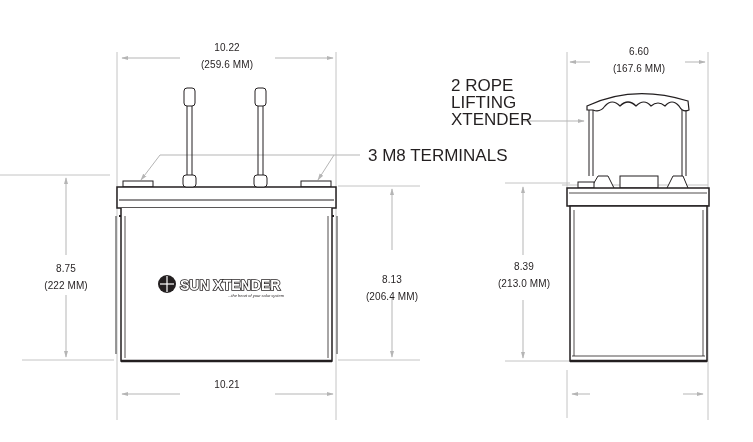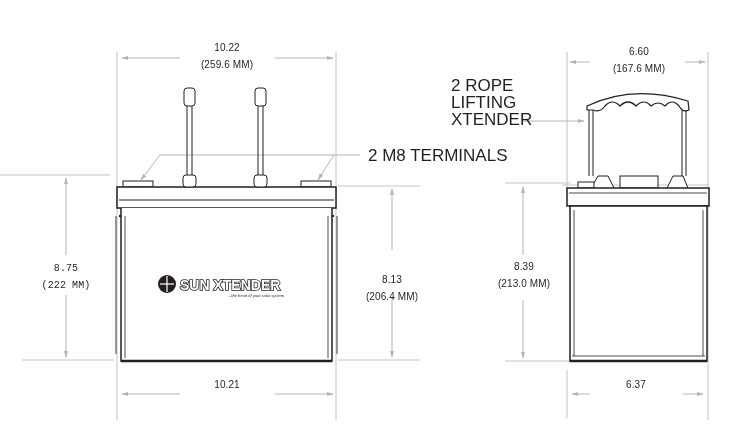--- a/index.html
+++ b/index.html
@@ -135,39 +135,38 @@
 
 <div class="label" style="left:172px; top:39px; width:110px;">
   <span>10.22</span>
   <span>(259.6 MM)</span>
 </div>
 
 <div class="label" style="left:172px; top:376px; width:110px;">
   <span>10.21</span>
 </div>
 
-<div class="label" style="left:18px; top:260px; width:96px;font-family:Liberation Mono, monospace;">
+<div class="label" style="left:18px; top:260px; width:96px;">
   <span>8.75</span>
   <span>(222 MM)</span>
 </div>
 
 <div class="label" style="left:343px; top:271px; width:98px;">
   <span>8.13</span>
   <span>(206.4 MM)</span>
 </div>
 
-<div class="callout left" style="left:368px; top:147px;">2 M8 TERMINALS</div>
+<div class="callout left" style="left:368px; top:147px;">3 M8 TERMINALS</div>
 
 <div class="label" style="left:580px; top:43px; width:118px;">
   <span>6.60</span>
   <span>(167.6 MM)</span>
 </div>
 
 <div class="label" style="left:580px; top:376px; width:112px;">
-  <span>6.37</span>
 </div>
 
 <div class="label" style="left:474px; top:258px; width:100px;">
   <span>8.39</span>
   <span>(213.0 MM)</span>
 </div>
 
 <div class="callout left" style="left:451px; top:77px;">
   <span style="display:block">2 ROPE</span>
   <span style="display:block">LIFTING</span>

